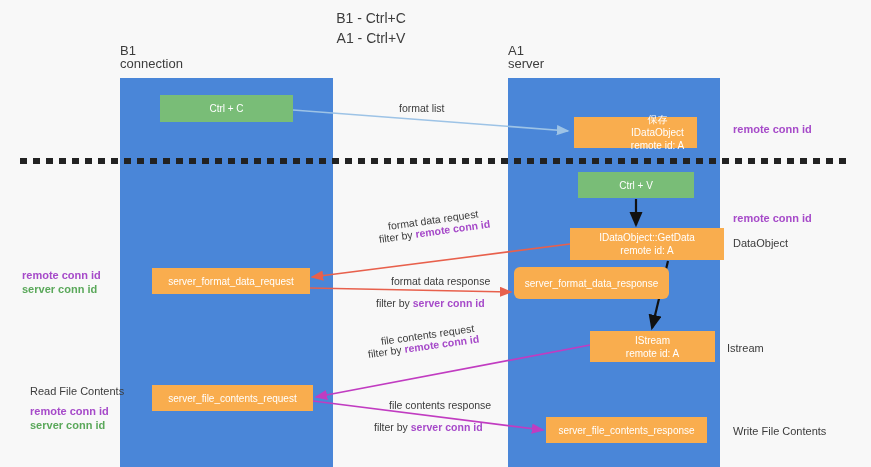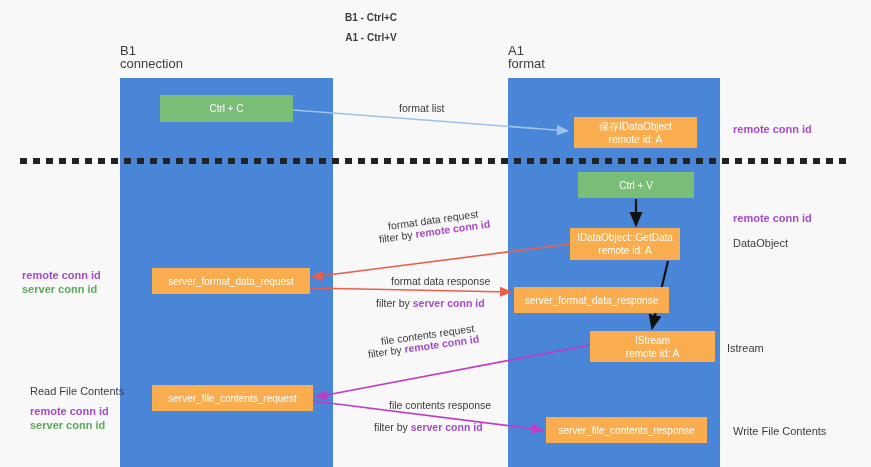--- a/index.html
+++ b/index.html
@@ -36,24 +36,23 @@
   }
   #hdr-b1 { left: 120px; top: 44px; width: 213px; }
   #hdr-a1 { left: 508px; top: 44px; width: 212px; }
 
   #title {
     position: absolute;
     left: 0;
     top: 8px;
     width: 742px;
     text-align: center;
-    font-size: 10px;
+    font-size: 14px;
     line-height: 20px;
     color: #3c3c3c;
-    font-weight: bold;
   }
 
   .node {
     position: absolute;
     box-sizing: border-box;
     display: flex;
     flex-direction: column;
     align-items: center;
     justify-content: center;
     text-align: center;
@@ -61,24 +60,24 @@
     font-size: 10px;
     line-height: 13px;
     padding: 2px 4px;
     z-index: 6;
   }
   .node.green { background: #79bd77; }
   .node.orange { background: #f9ad4e; }
 
   #n-ctrlc  { left: 160px; top: 95px;  width: 133px; height: 27px; }
   #n-ctrlv  { left: 578px; top: 172px; width: 116px; height: 26px; text-align: center; }
-  #n-idobj  { left: 574px; top: 117px; width: 123px; height: 31px; }
-  #n-getdata{ left: 570px; top: 228px; width: 110px; height: 32px; }
+  #n-idobj  { left: 574px; top: 117px; width: 123px; height: 31px; padding-left: 48px; }
+  #n-getdata{ left: 570px; top: 228px; width: 154px; height: 32px; }
   #n-sfdreq { left: 152px; top: 268px; width: 158px; height: 26px; }
-  #n-sfdres { left: 514px; top: 287px; width: 155px; height: 26px; }
+  #n-sfdres { left: 514px; top: 267px; width: 155px; height: 32px; border-radius: 6px; }
   #n-istream{ left: 590px; top: 331px; width: 125px; height: 31px; }
   #n-sfcreq { left: 152px; top: 385px; width: 161px; height: 26px; justify-content: center; }
   #n-sfcres { left: 546px; top: 417px; width: 161px; height: 26px; }
 
   .side-label {
     position: absolute;
     font-size: 11px;
     line-height: 14px;
     color: #3c3c3c;
   }
@@ -135,21 +134,21 @@
     <div>B1 - Ctrl+C</div>
     <div>A1 - Ctrl+V</div>
   </div>
 
   <div id="hdr-b1" class="col-header">
     <div>B1</div>
     <div>connection</div>
   </div>
   <div id="hdr-a1" class="col-header">
     <div>A1</div>
-    <div>format</div>
+    <div>server</div>
   </div>
 
   <div id="col-b1" class="col"></div>
   <div id="col-a1" class="col"></div>
 
   <svg class="arrows" viewBox="0 0 871 467">
     <defs>
       <marker id="ah-blue" markerWidth="9" markerHeight="9" refX="7" refY="3.2" orient="auto">
         <path d="M0,0 L8,3.2 L0,6.4 z" fill="#9dc3e6"></path>
       </marker>

